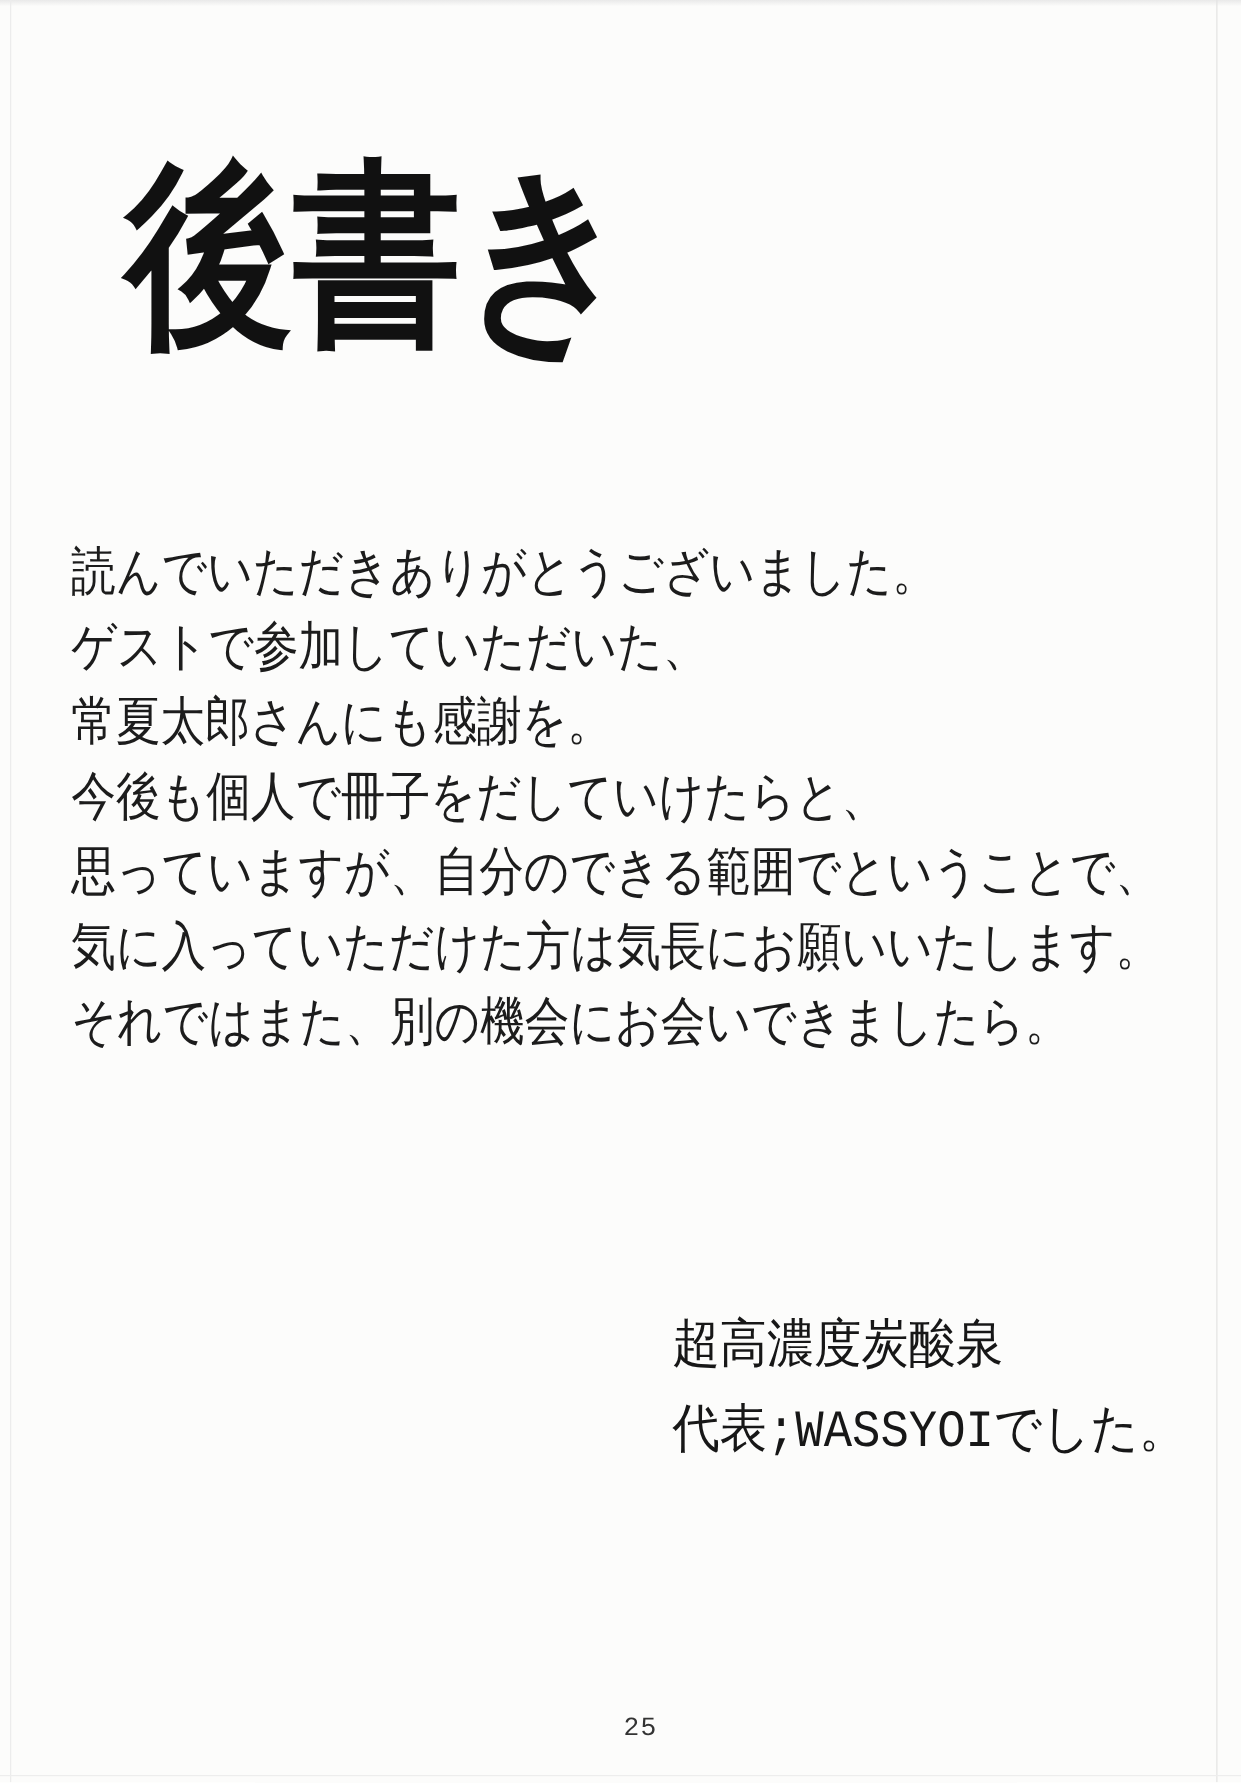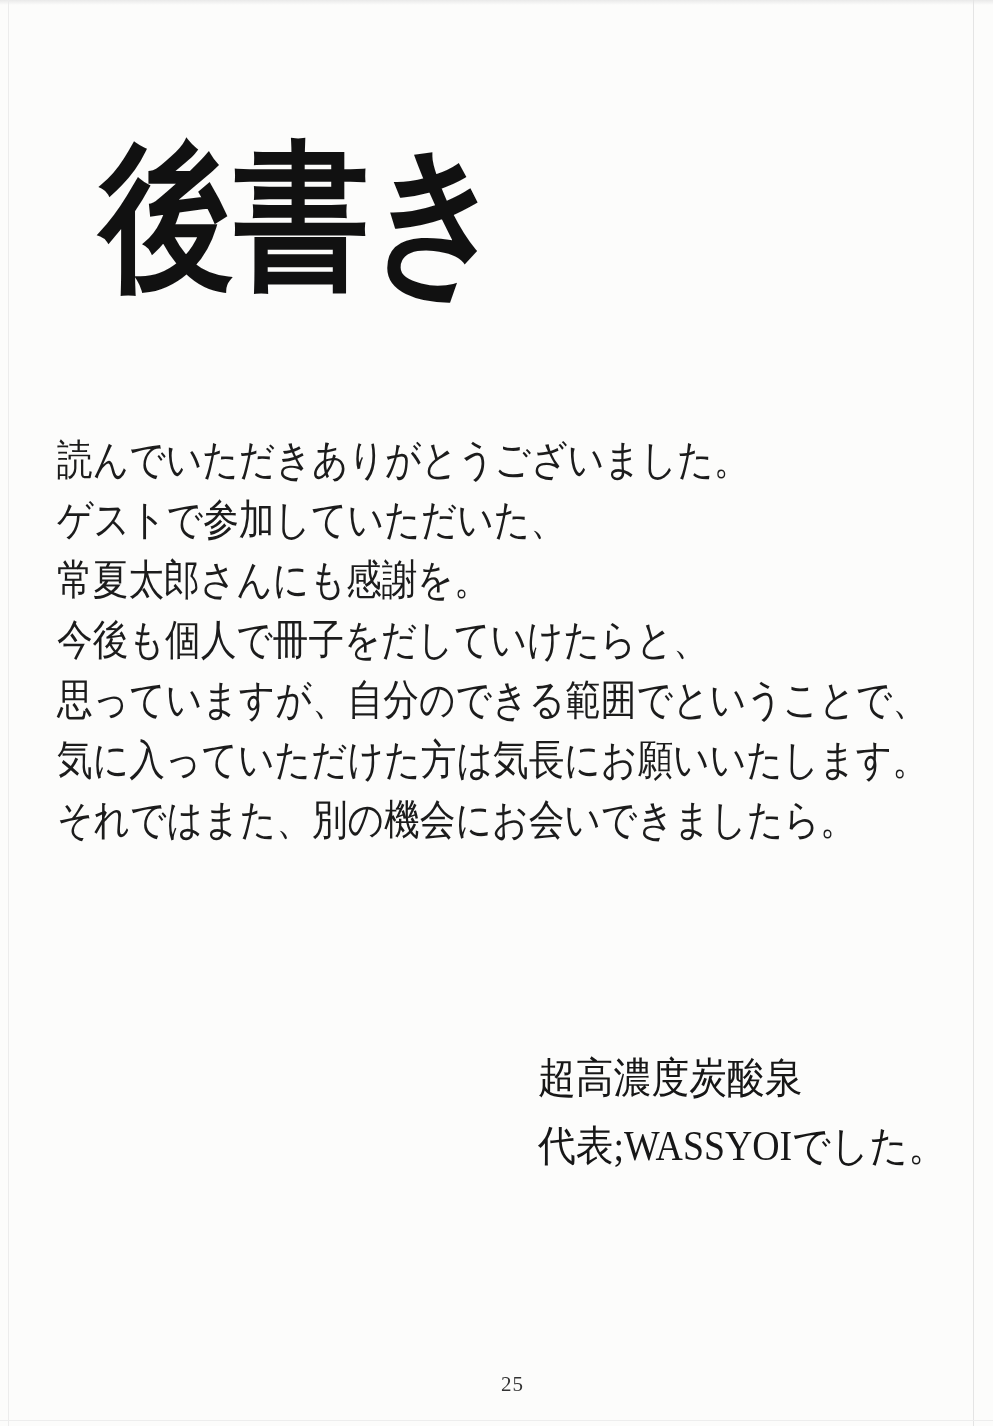--- a/index.html
+++ b/index.html
@@ -6,21 +6,21 @@
     margin: 0;
     padding: 0;
     background: #ffffff;
   }
   .page {
     position: relative;
     width: 993px;
     height: 1426px;
     background: var(--paper, #fcfcfb);
     color: var(--ink, #1a1a1a);
-    font-family: Liberation Serif, serif;
+    font-family: Liberation Mono, monospace;
     overflow: hidden;
   }
   
   .edge-top {
     position: absolute; left: 0; top: 0; width: 100%; height: 5px;
     background: linear-gradient(#e9e9e9, rgba(255,255,255,0));
   }
   .edge-left {
     position: absolute; left: 8px; top: 0; width: 1px; height: 100%;
     background: #ececec;

